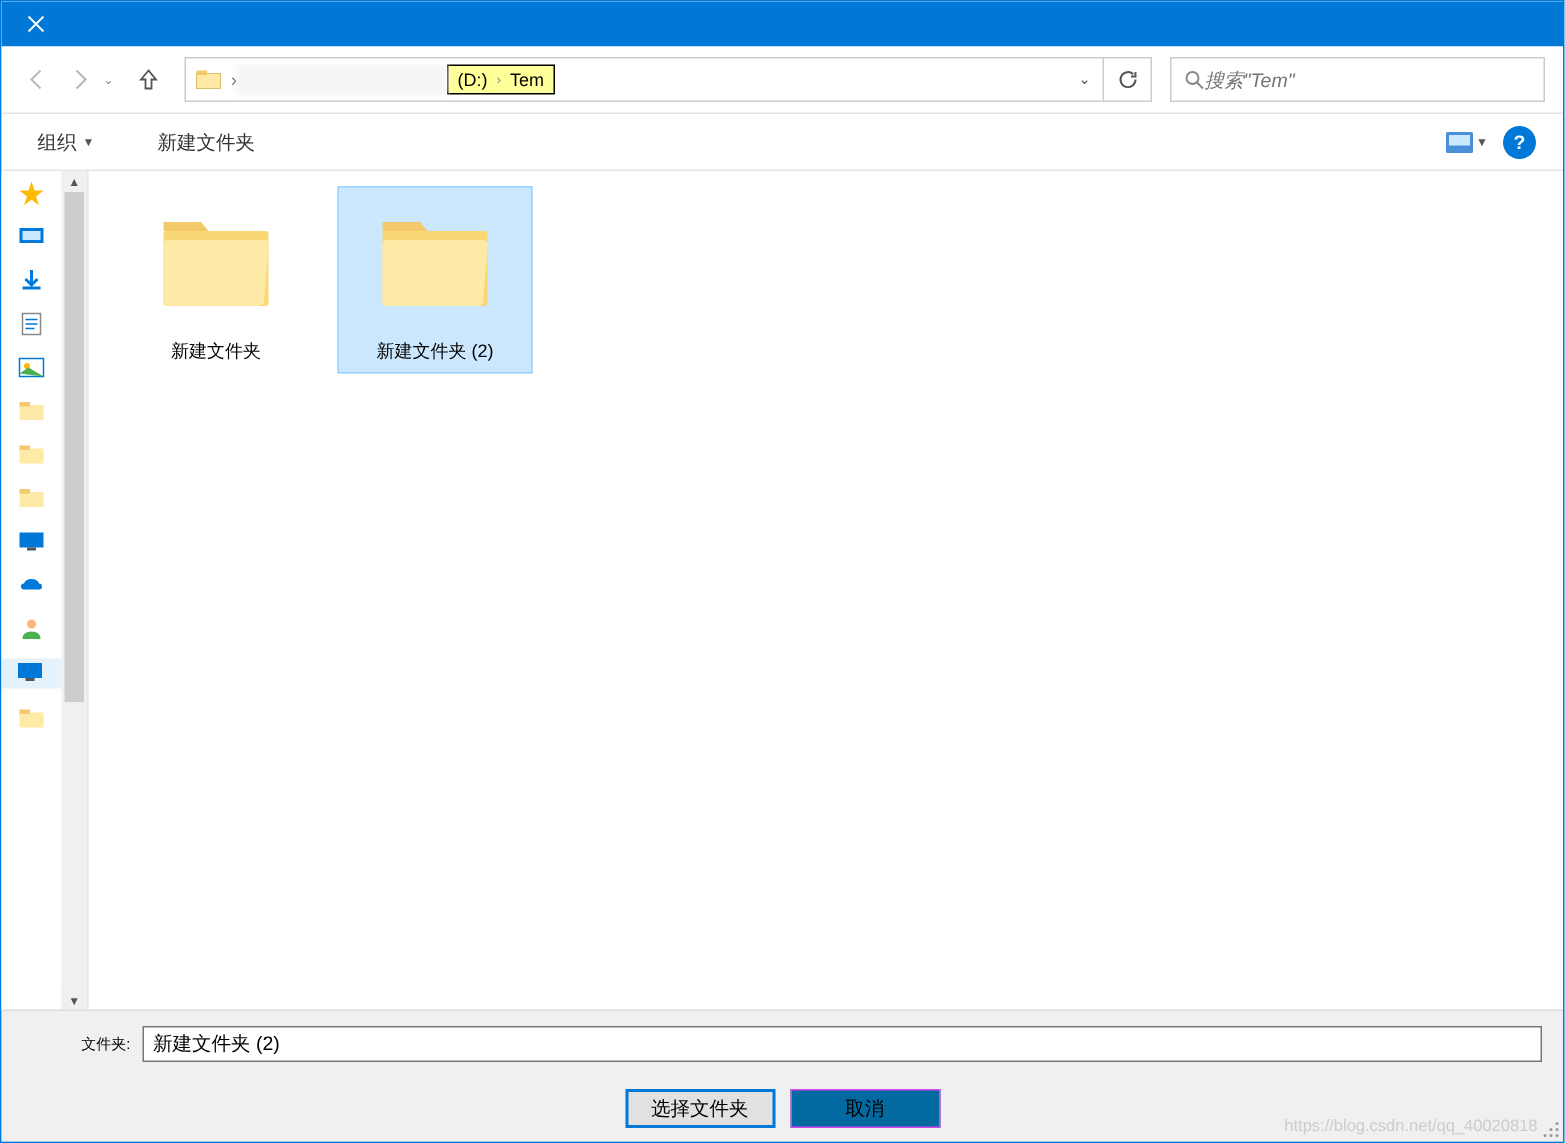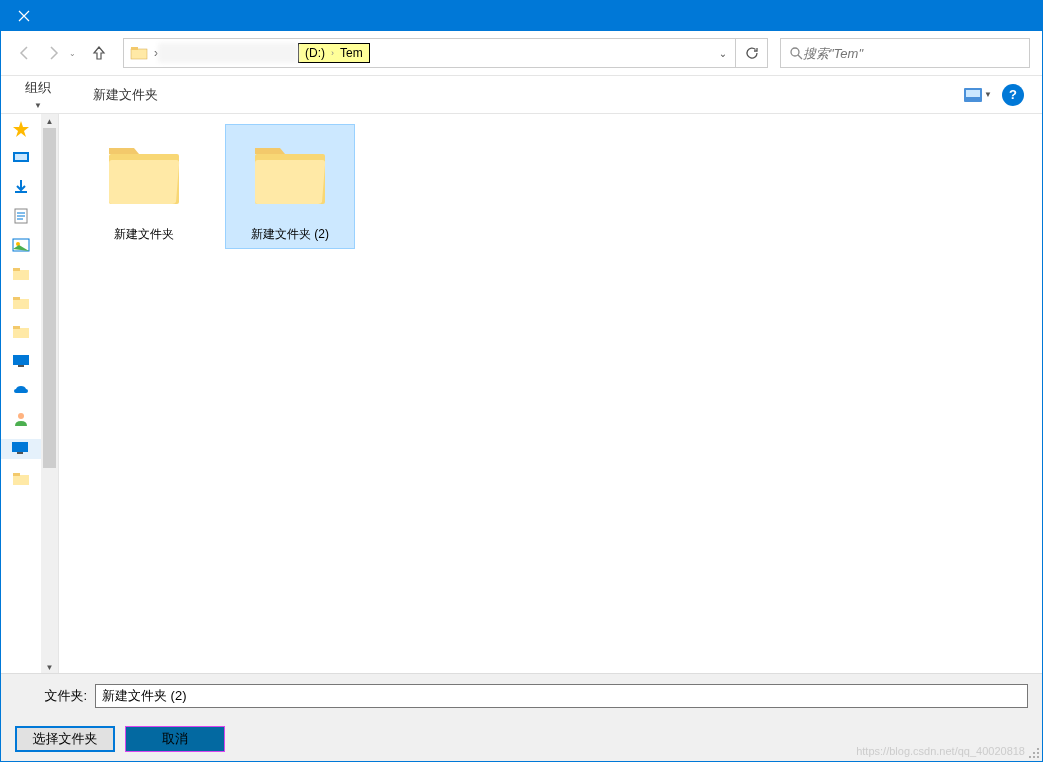--- a/index.html
+++ b/index.html
@@ -23,21 +23,21 @@
 .addr-highlight { background: #ffff99; border: 1px solid #000; padding: 2px 6px; font-size: 12px; display: flex; align-items: center; gap: 4px; }
 .addr-sep { color: #888; font-size: 9px; margin: 0 2px; }
 .addr-right { margin-left: auto; display: flex; align-items: center; }
 .addr-drop { width: 24px; height: 28px; display: flex; align-items: center; justify-content: center; color: #555; font-size: 10px; cursor: pointer; }
 .addr-refresh { width: 32px; height: 28px; border-left: 1px solid #ccc; display: flex; align-items: center; justify-content: center; cursor: pointer; }
 .search-box { width: 250px; height: 30px; border: 1px solid #ccc; display: flex; align-items: center; padding: 0 8px; background: #fff; }
 .search-box input { border: none; outline: none; flex: 1; font-size: 13px; font-style: italic; color: #888; background: transparent; }
 
 
 .toolbar { height: 38px; border-bottom: 1px solid #e5e5e5; display: flex; align-items: center; padding: 0 18px; background: #fff; }
-.tool-item { font-size: 13px; color: #333; display: flex; align-items: center; gap: 4px; cursor: pointer; padding: 4px 6px; flex-direction: column; }
+.tool-item { font-size: 13px; color: #333; display: flex; align-items: center; gap: 4px; cursor: pointer; padding: 4px 6px; }
 .tool-sep { width: 30px; }
 .tool-right { margin-left: auto; display: flex; align-items: center; gap: 10px; }
 .view-btn { display: flex; align-items: center; gap: 2px; cursor: pointer; }
 .help-btn { width: 22px; height: 22px; border-radius: 50%; background: #0078d7; color: #fff; display: flex; align-items: center; justify-content: center; font-size: 13px; font-weight: bold; cursor: pointer; }
 
 
 .main { display: flex; height: 560px; background: #fff; }
 .sidebar { width: 58px; border-right: 1px solid #e5e5e5; position: relative; background: #fff; }
 .sidebar-scroll { position: absolute; right: 0; top: 0; bottom: 0; width: 17px; background: #f0f0f0; }
 .sidebar-thumb { position: absolute; top: 14px; left: 2px; right: 2px; height: 340px; background: #cdcdcd; }
@@ -47,23 +47,23 @@
 
 .content { flex: 1; padding: 10px 20px; display: flex; gap: 16px; align-items: flex-start; }
 .folder-item { width: 130px; display: flex; flex-direction: column; align-items: center; padding: 6px; cursor: pointer; }
 .folder-item.selected { background: #cce8ff; border: 1px solid #99d1ff; padding: 5px; }
 .folder-icon { width: 90px; height: 90px; display: flex; align-items: center; justify-content: center; margin-bottom: 6px; }
 .folder-label { font-size: 12px; text-align: center; color: #000; }
 
 
 .footer { position: absolute; bottom: 0; left: 0; right: 0; height: 88px; background: #f0f0f0; border-top: 1px solid #ddd; padding: 10px 14px 8px; }
 .folder-row { display: flex; align-items: center; margin-bottom: 18px; }
-.folder-row-label { font-size: 13px; width: 80px; text-align: right; padding-right: 8px; }
+.folder-row-label { font-size: 10px; width: 80px; text-align: right; padding-right: 8px; }
 .folder-row input { flex: 1; height: 24px; border: 1px solid #777; padding: 0 6px; font-size: 13px; background: #fff; }
-.btn-row { display: flex; justify-content: flex-start; gap: 10px; }
+.btn-row { display: flex; justify-content: center; gap: 10px; }
 .btn { min-width: 100px; height: 26px; border: 1px solid #d946ef; background: #0369a1; font-size: 13px; cursor: pointer; display: flex; align-items: center; justify-content: center; }
 .btn.primary { border: 2px solid #0078d7; background: #e1e1e1; }
 .watermark { position: absolute; right: 17px; bottom: 4px; font-size: 11px; color: #ccc; }
 .resize-grip { position: absolute; right: 2px; bottom: 2px; width: 12px; height: 12px; }
 
 
 .folder-svg-back { fill: #f8d775; }
 .folder-svg-front { fill: #ffe9a6; }
 .folder-svg-tab { fill: #f3c96b; }
 </style>

